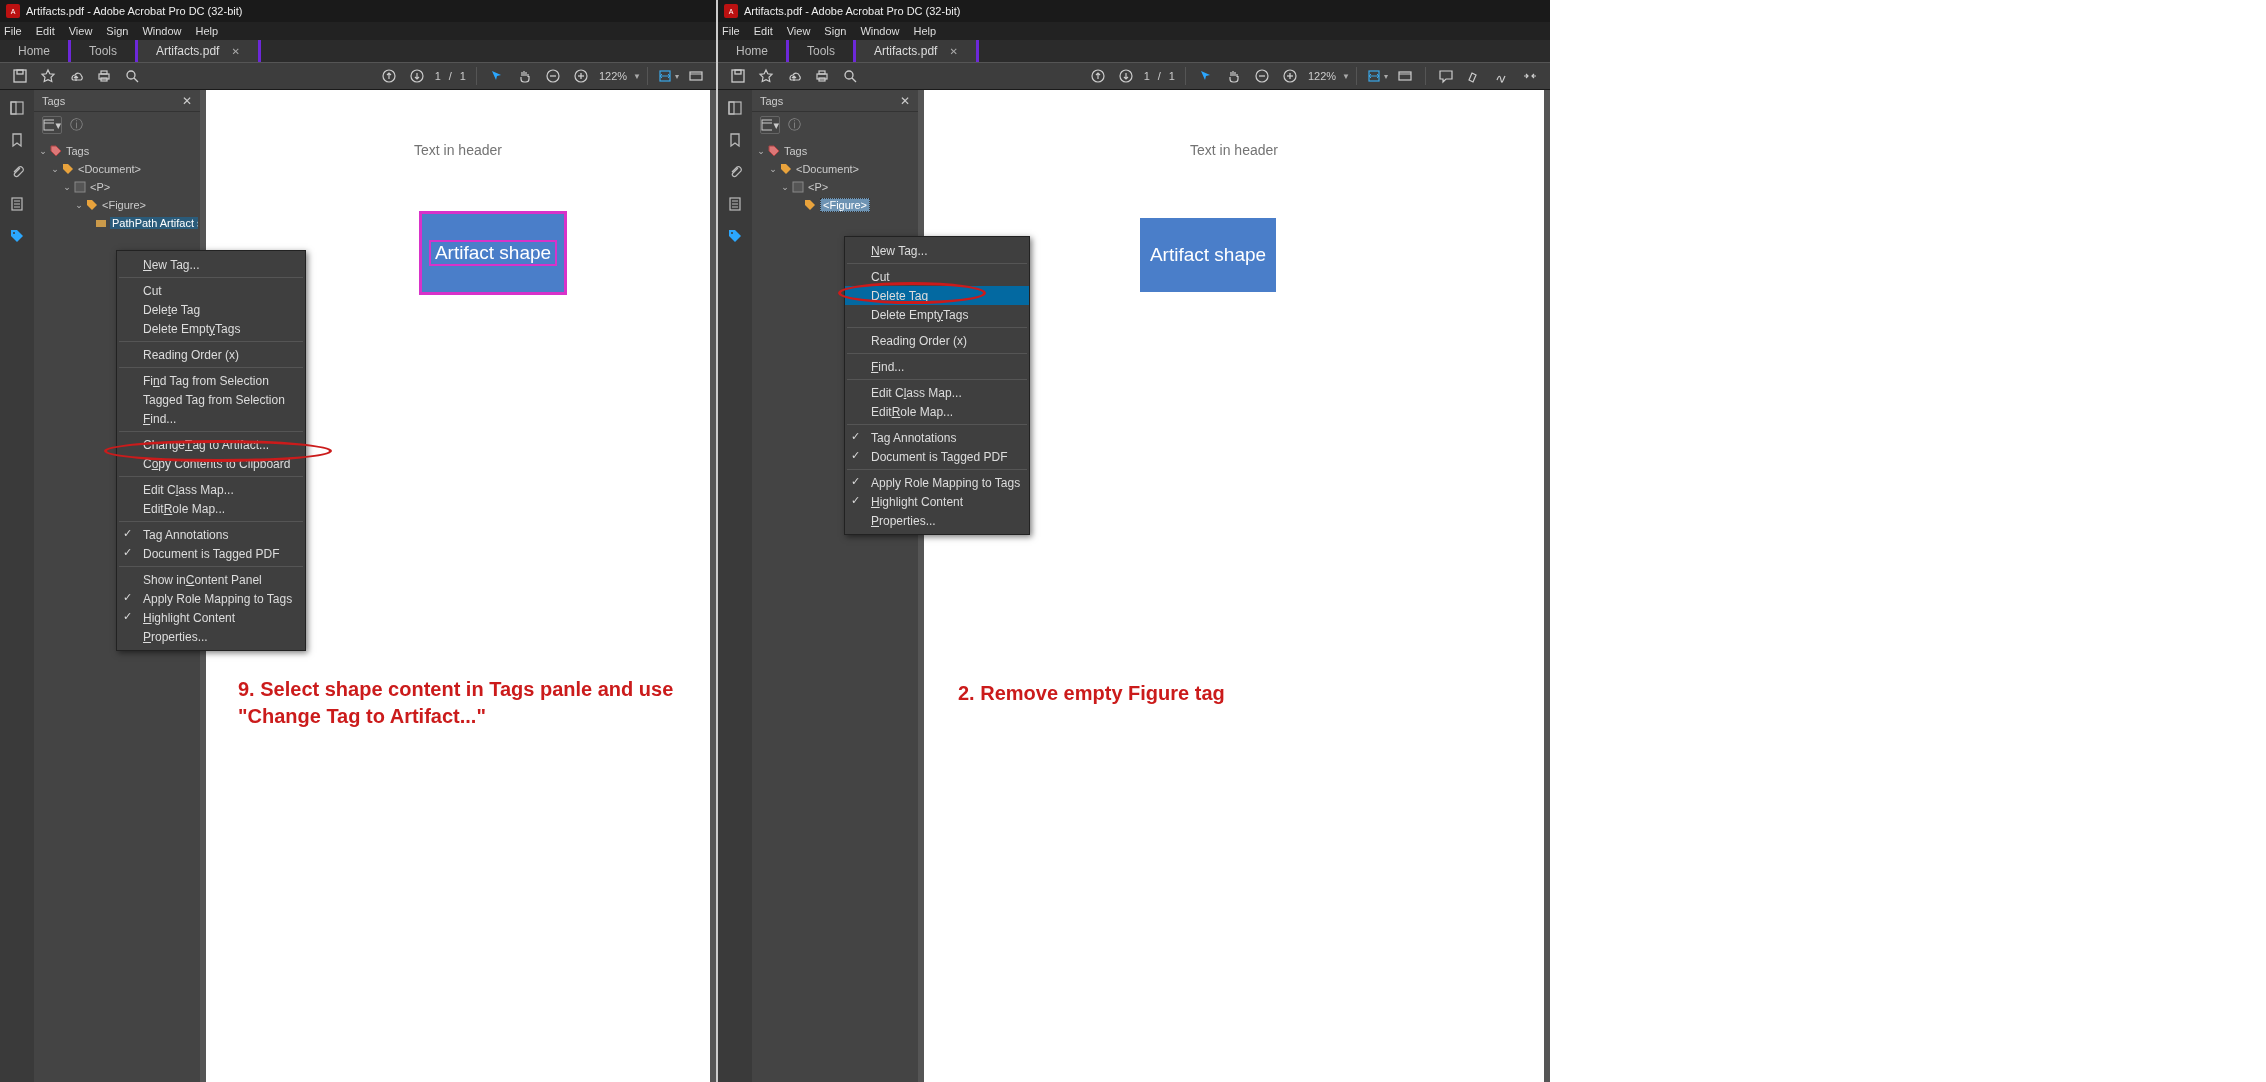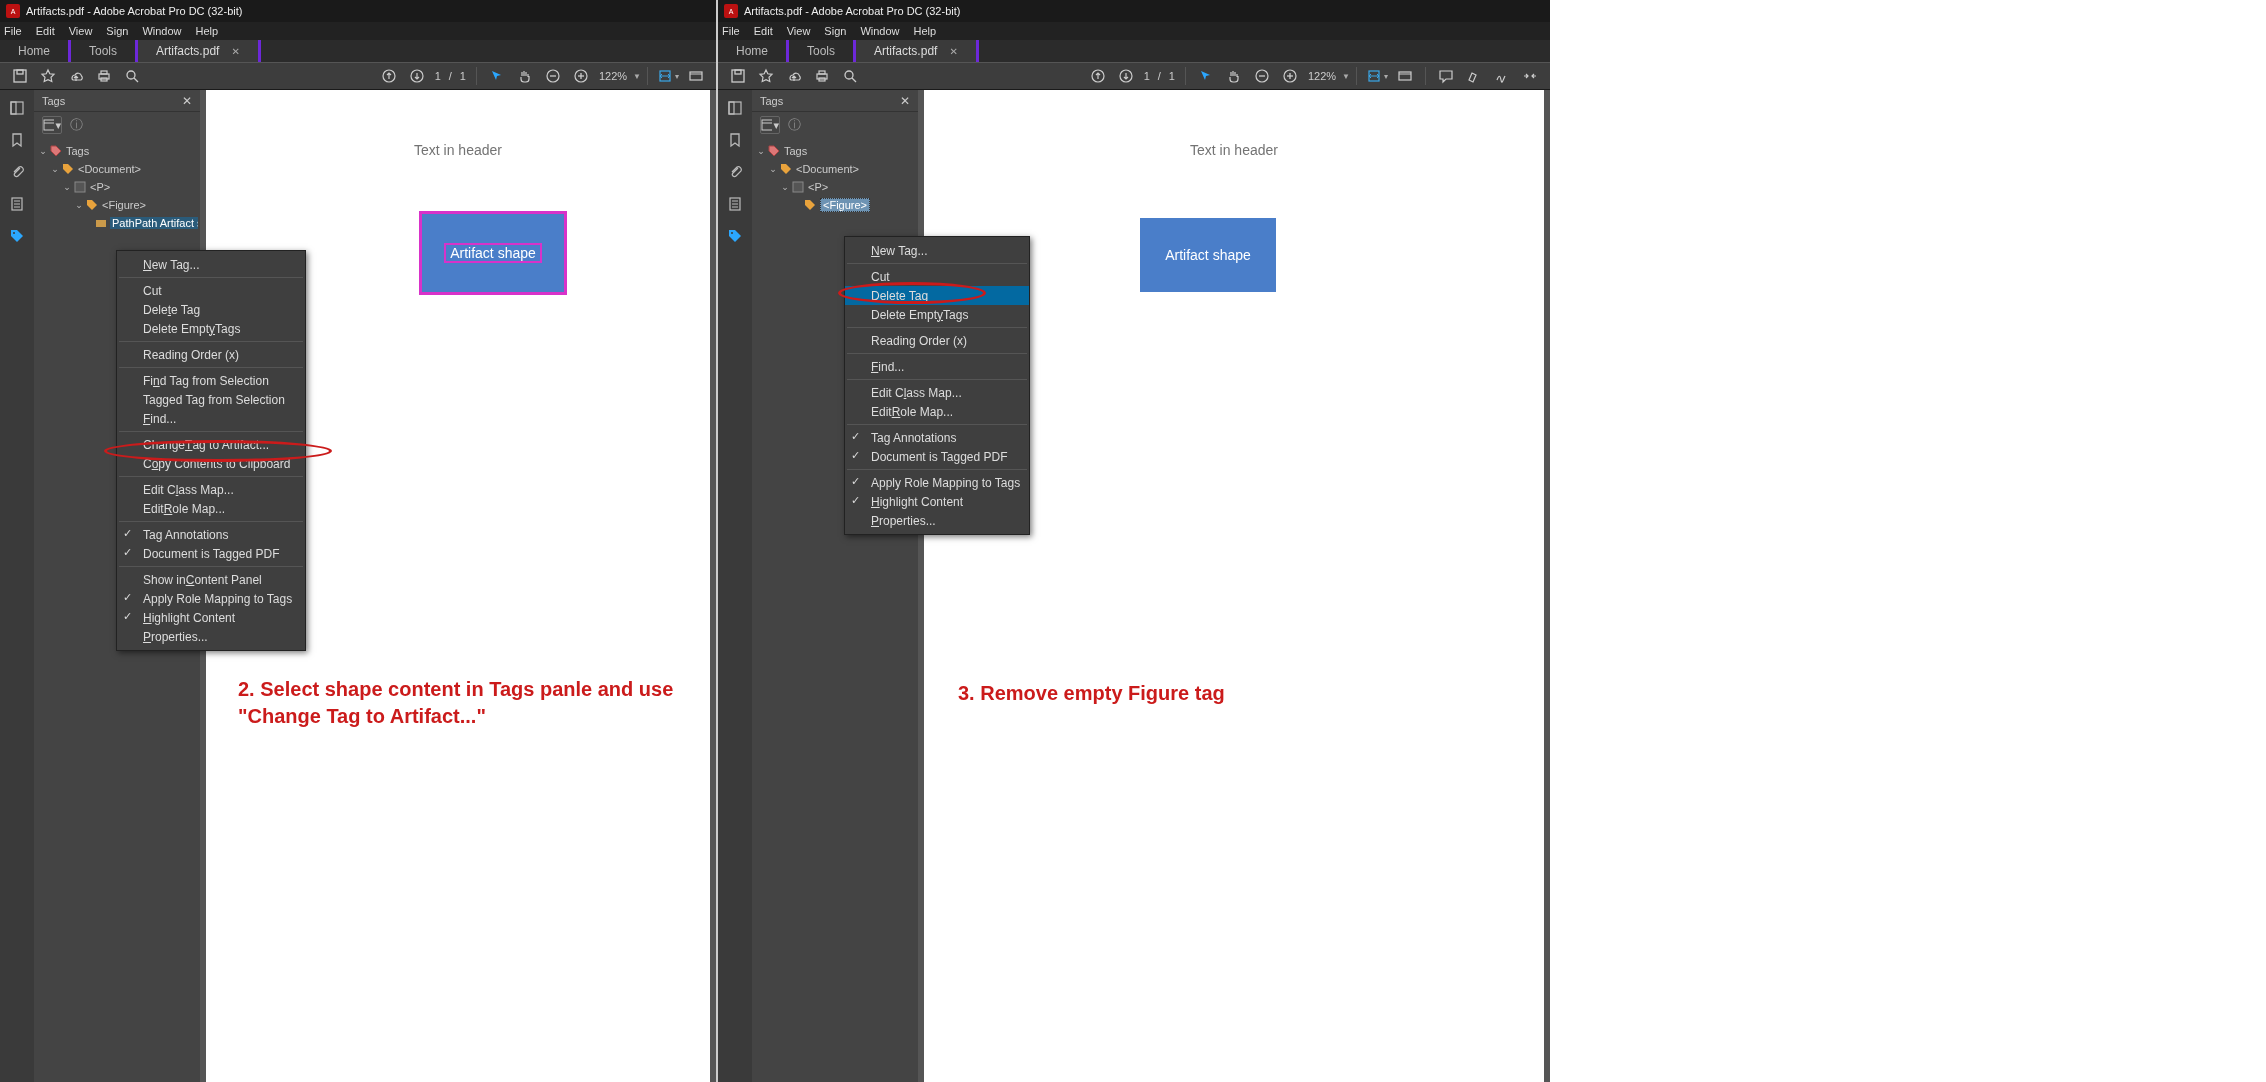--- a/index.html
+++ b/index.html
@@ -60,21 +60,21 @@
   .tree-row { display:flex; align-items:center; height:18px; padding-left:4px; white-space:nowrap; }
   .tree-row .tw { width:10px; text-align:center; font-size:9px; color:#bbb; }
   .tree-row .tic { width:14px; height:14px; margin:0 1px; display:flex; align-items:center; justify-content:center; }
   .tree-row .lbl { margin-left:2px; color:#ccc; }
   .tree-row.sel .lbl { background:#6d93b3; color:#fff; padding:0 2px; border:1px dotted #333; }
   .tree-row.cut .lbl { background:#2a5b7a; color:#fff; padding:0 2px; }
 
   .doc-area { flex:1; background:#555; position:relative; overflow:hidden; }
   .page { position:absolute; top:0; left:6px; right:6px; bottom:0; background:#fff; }
   .page .hdr { position:absolute; top:52px; width:100%; text-align:center; color:#737373; font-size:14px; }
-  .art-box { position:absolute; background:#4a7ec9; color:#fff; font-size:14px; display:flex; align-items:center; justify-content:center; }
+  .art-box { position:absolute; background:#4a7ec9; color:#fff; font-size:19px; display:flex; align-items:center; justify-content:center; }
   .art-box.hl { outline:3px solid #d832c9; }
   .art-box .inner-hl { border:2px solid #d832c9; padding:0 4px; }
 
   
   .ctx { position:absolute; background:#3f3f3f; border:1px solid #222; box-shadow:2px 2px 6px rgba(0,0,0,.5); color:#ddd; font-size:12px; padding:4px 0; z-index:20; }
   .ctx .mi { height:19px; display:flex; align-items:center; padding:0 14px 0 26px; position:relative; white-space:nowrap; }
   .ctx .mi.hov { background:#0369a1; }
   .ctx .mi .chk { position:absolute; left:6px; top:2px; font-size:11px; color:#ddd; }
   .ctx .msep { height:1px; background:#555; margin:3px 2px; }
   .ctx .mi .ul { text-decoration:underline; }
@@ -346,21 +346,21 @@
         <div class="mi"><span class="chk">✓</span>Tag Annotations</div>
         <div class="mi"><span class="chk">✓</span>Document is Tagged PDF</div>
         <div class="msep"></div>
         <div class="mi">Show in <span class="ul">C</span>ontent Panel</div>
         <div class="mi"><span class="chk">✓</span>Apply Role Mapping to Tags</div>
         <div class="mi"><span class="chk">✓</span><span class="ul">H</span>ighlight Content</div>
         <div class="mi"><span class="ul">P</span>roperties...</div>
       </div>
     <div class="oval" style="top:440px; left:104px; width:228px; height:22px"></div>
 
-    <div class="anno" style="top:676px; left:238px; width:460px">2. Select shape content in Tags panle and use "Change Tag to Artifact..."</div>
+    <div class="anno" style="top:676px; left:238px; width:460px">9. Select shape content in Tags panle and use "Change Tag to Artifact..."</div>
   </div>
 
   <div class="divider"></div>
 
   <div class="pane pane-right">
 
     <div class="titlebar">
       <span class="pdf-icon">
         <svg width="14" height="14">
             <rect width="14" height="14" rx="2" fill="#b11"></rect>
@@ -621,15 +621,15 @@
         <div class="msep"></div>
         <div class="mi"><span class="chk">✓</span>Tag Annotations</div>
         <div class="mi"><span class="chk">✓</span>Document is Tagged PDF</div>
         <div class="msep"></div>
         <div class="mi"><span class="chk">✓</span>Apply Role Mapping to Tags</div>
         <div class="mi"><span class="chk">✓</span><span class="ul">H</span>ighlight Content</div>
         <div class="mi"><span class="ul">P</span>roperties...</div>
       </div>
     <div class="oval" style="top:282px; left:120px; width:148px; height:22px"></div>
 
-    <div class="anno" style="top:680px; left:240px;">3. Remove empty Figure tag</div>
+    <div class="anno" style="top:680px; left:240px;">2. Remove empty Figure tag</div>
   </div>
 </div>
 
 </body></html>

